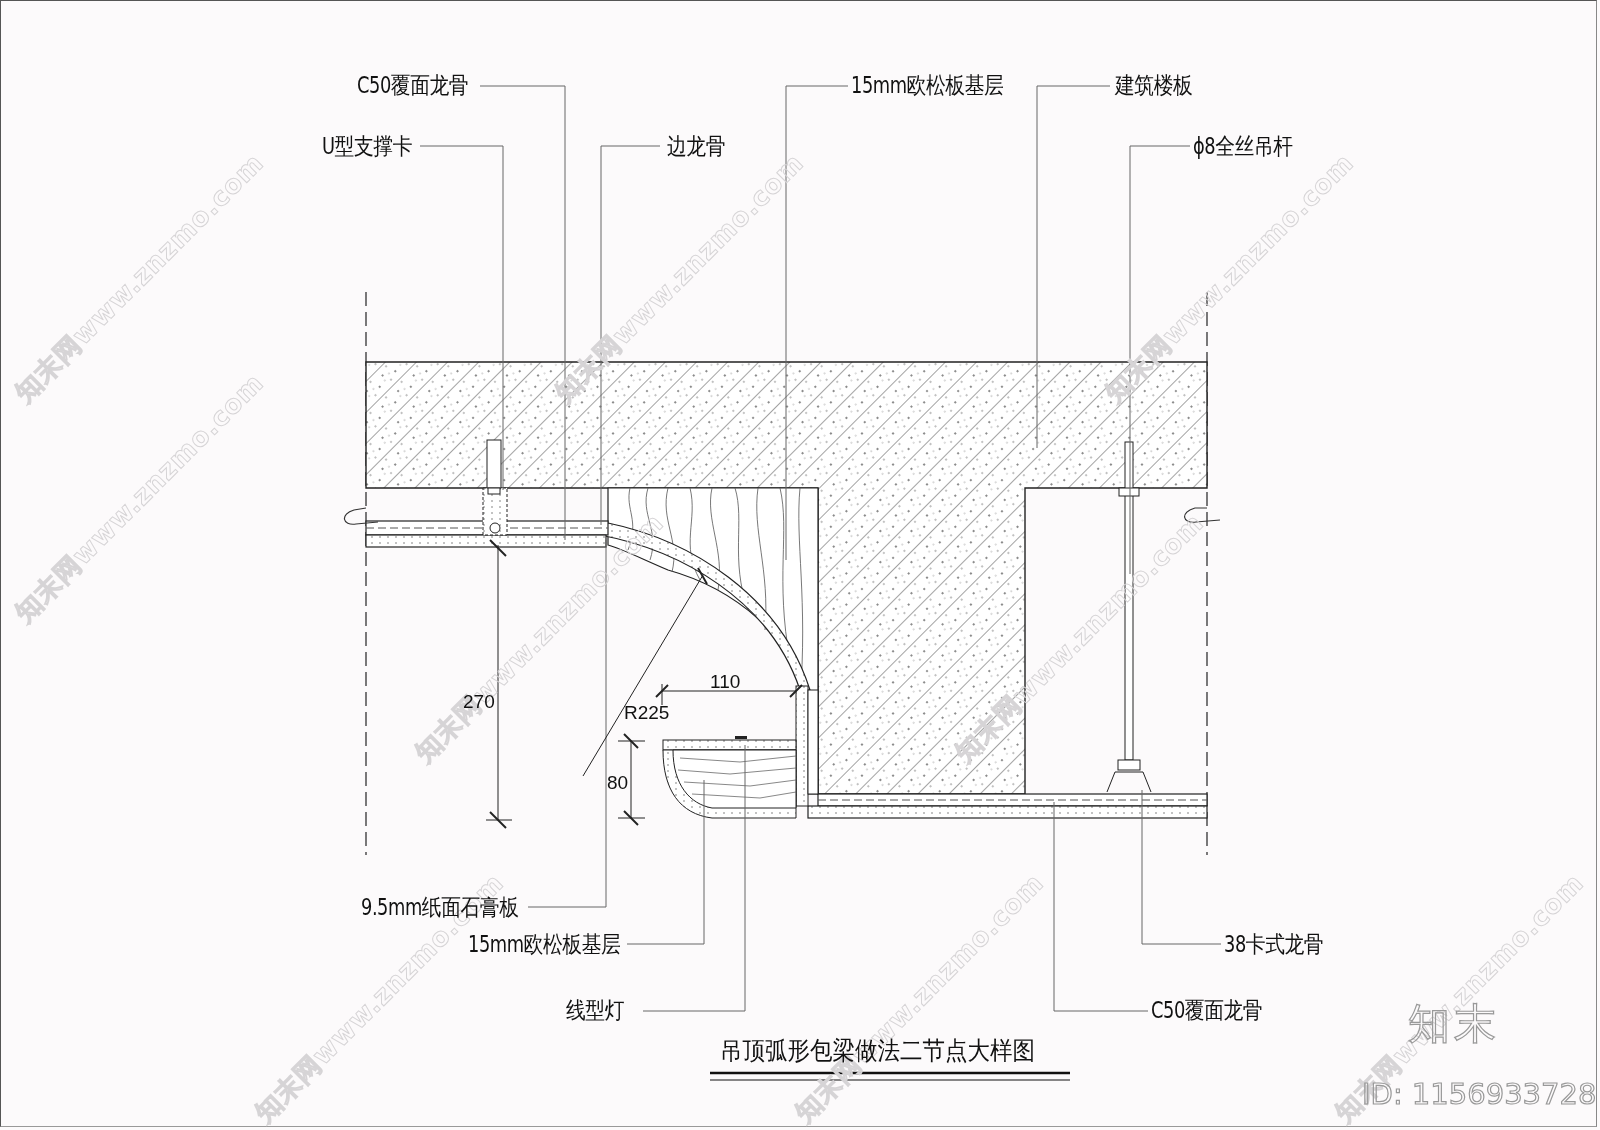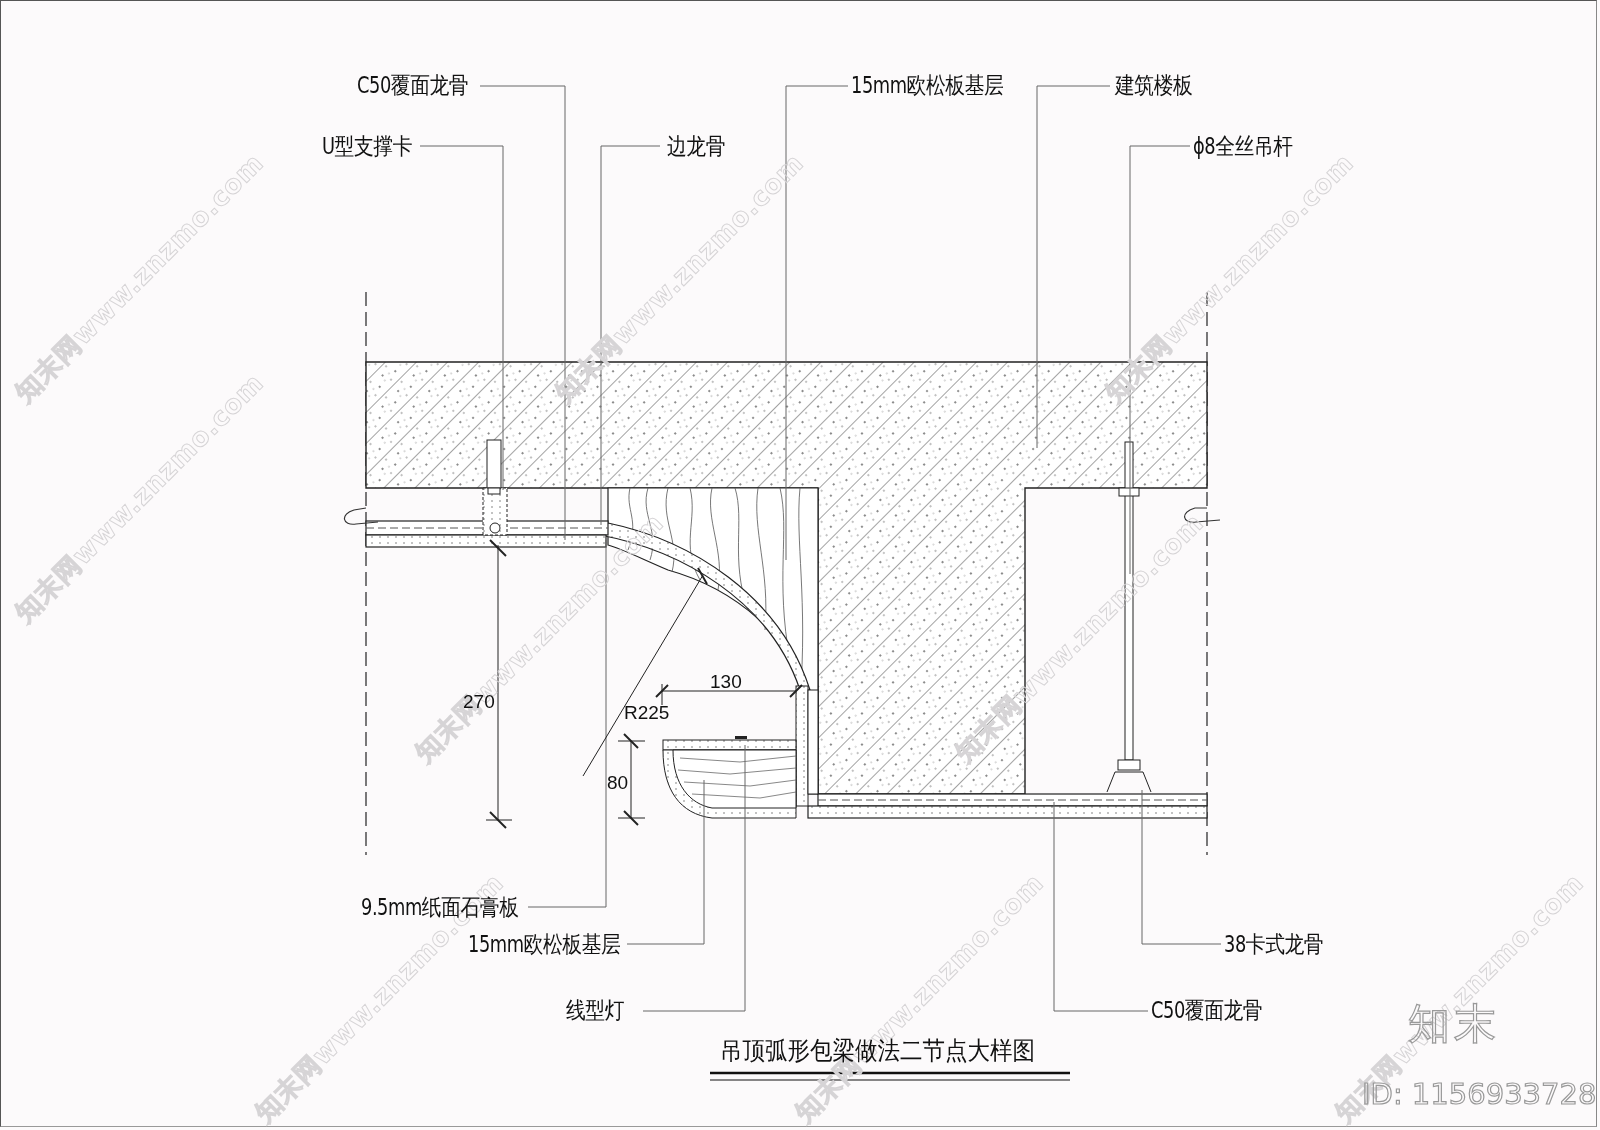--- a/index.html
+++ b/index.html
@@ -158,20 +158,20 @@
 <div class="lbl" style="left:1115px;top:74px;">建筑楼板</div>
 <div class="lbl" style="left:1193px;top:135px;">ϕ8全丝吊杆</div>
 
 <div class="lbl" style="left:361px;top:896px;">9.5mm纸面石膏板</div>
 <div class="lbl" style="left:468px;top:933px;">15mm欧松板基层</div>
 <div class="lbl" style="left:566px;top:999px;">线型灯</div>
 <div class="lbl" style="left:1224px;top:933px;">38卡式龙骨</div>
 <div class="lbl" style="left:1151px;top:999px;">C50覆面龙骨</div>
 
 <div class="dim" style="left:624px;top:656px;margin-top:47px;">R225</div>
-<div class="dim" style="left:710px;top:672px;">130</div>
+<div class="dim" style="left:710px;top:672px;">110</div>
 <div class="dim" style="left:463px;top:676px;margin-top:16px;">270</div>
 <div class="dim" style="left:607px;top:773px;">80</div>
 
 <div class="title" style="left:720px;top:1038px;">吊顶弧形包梁做法二节点大样图</div>
 
 <div class="logo" style="left:1408px;top:1003px;font-size:42px;letter-spacing:4px;">知末</div>
 <div class="logo" style="left:1362px;top:1080px;font-size:29px;">ID: 1156933728</div>
 
 </body></html>

